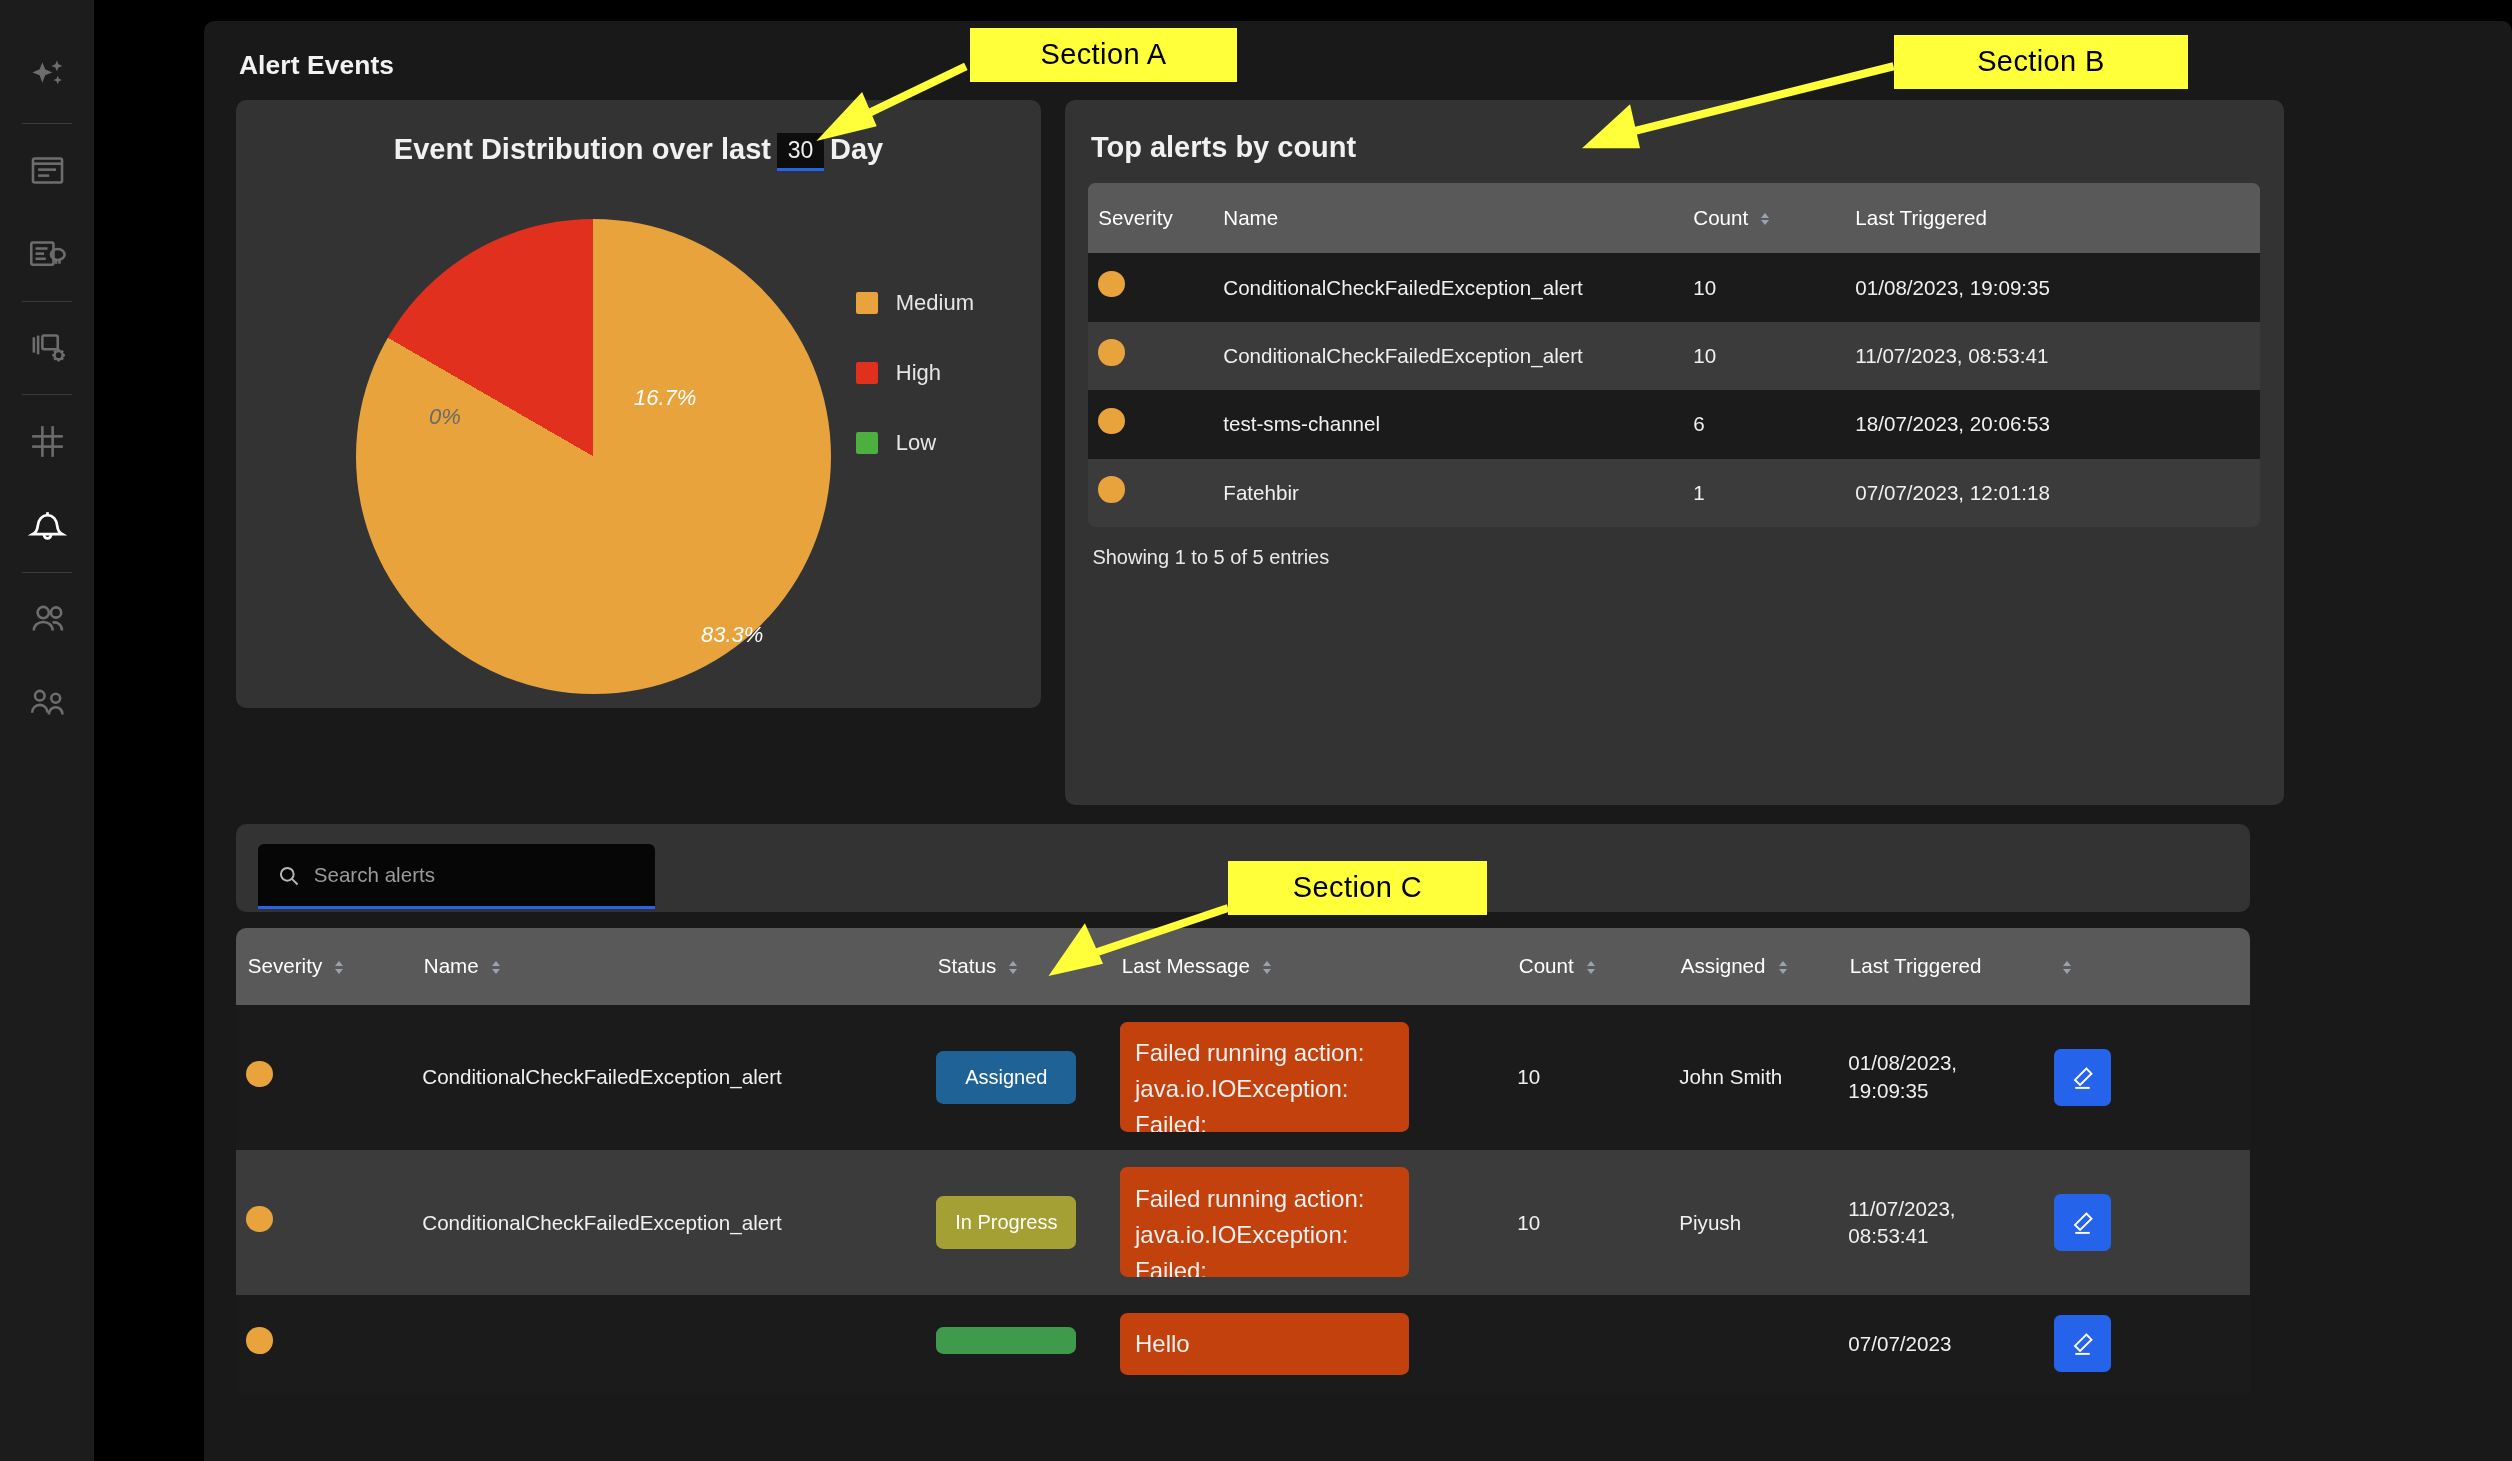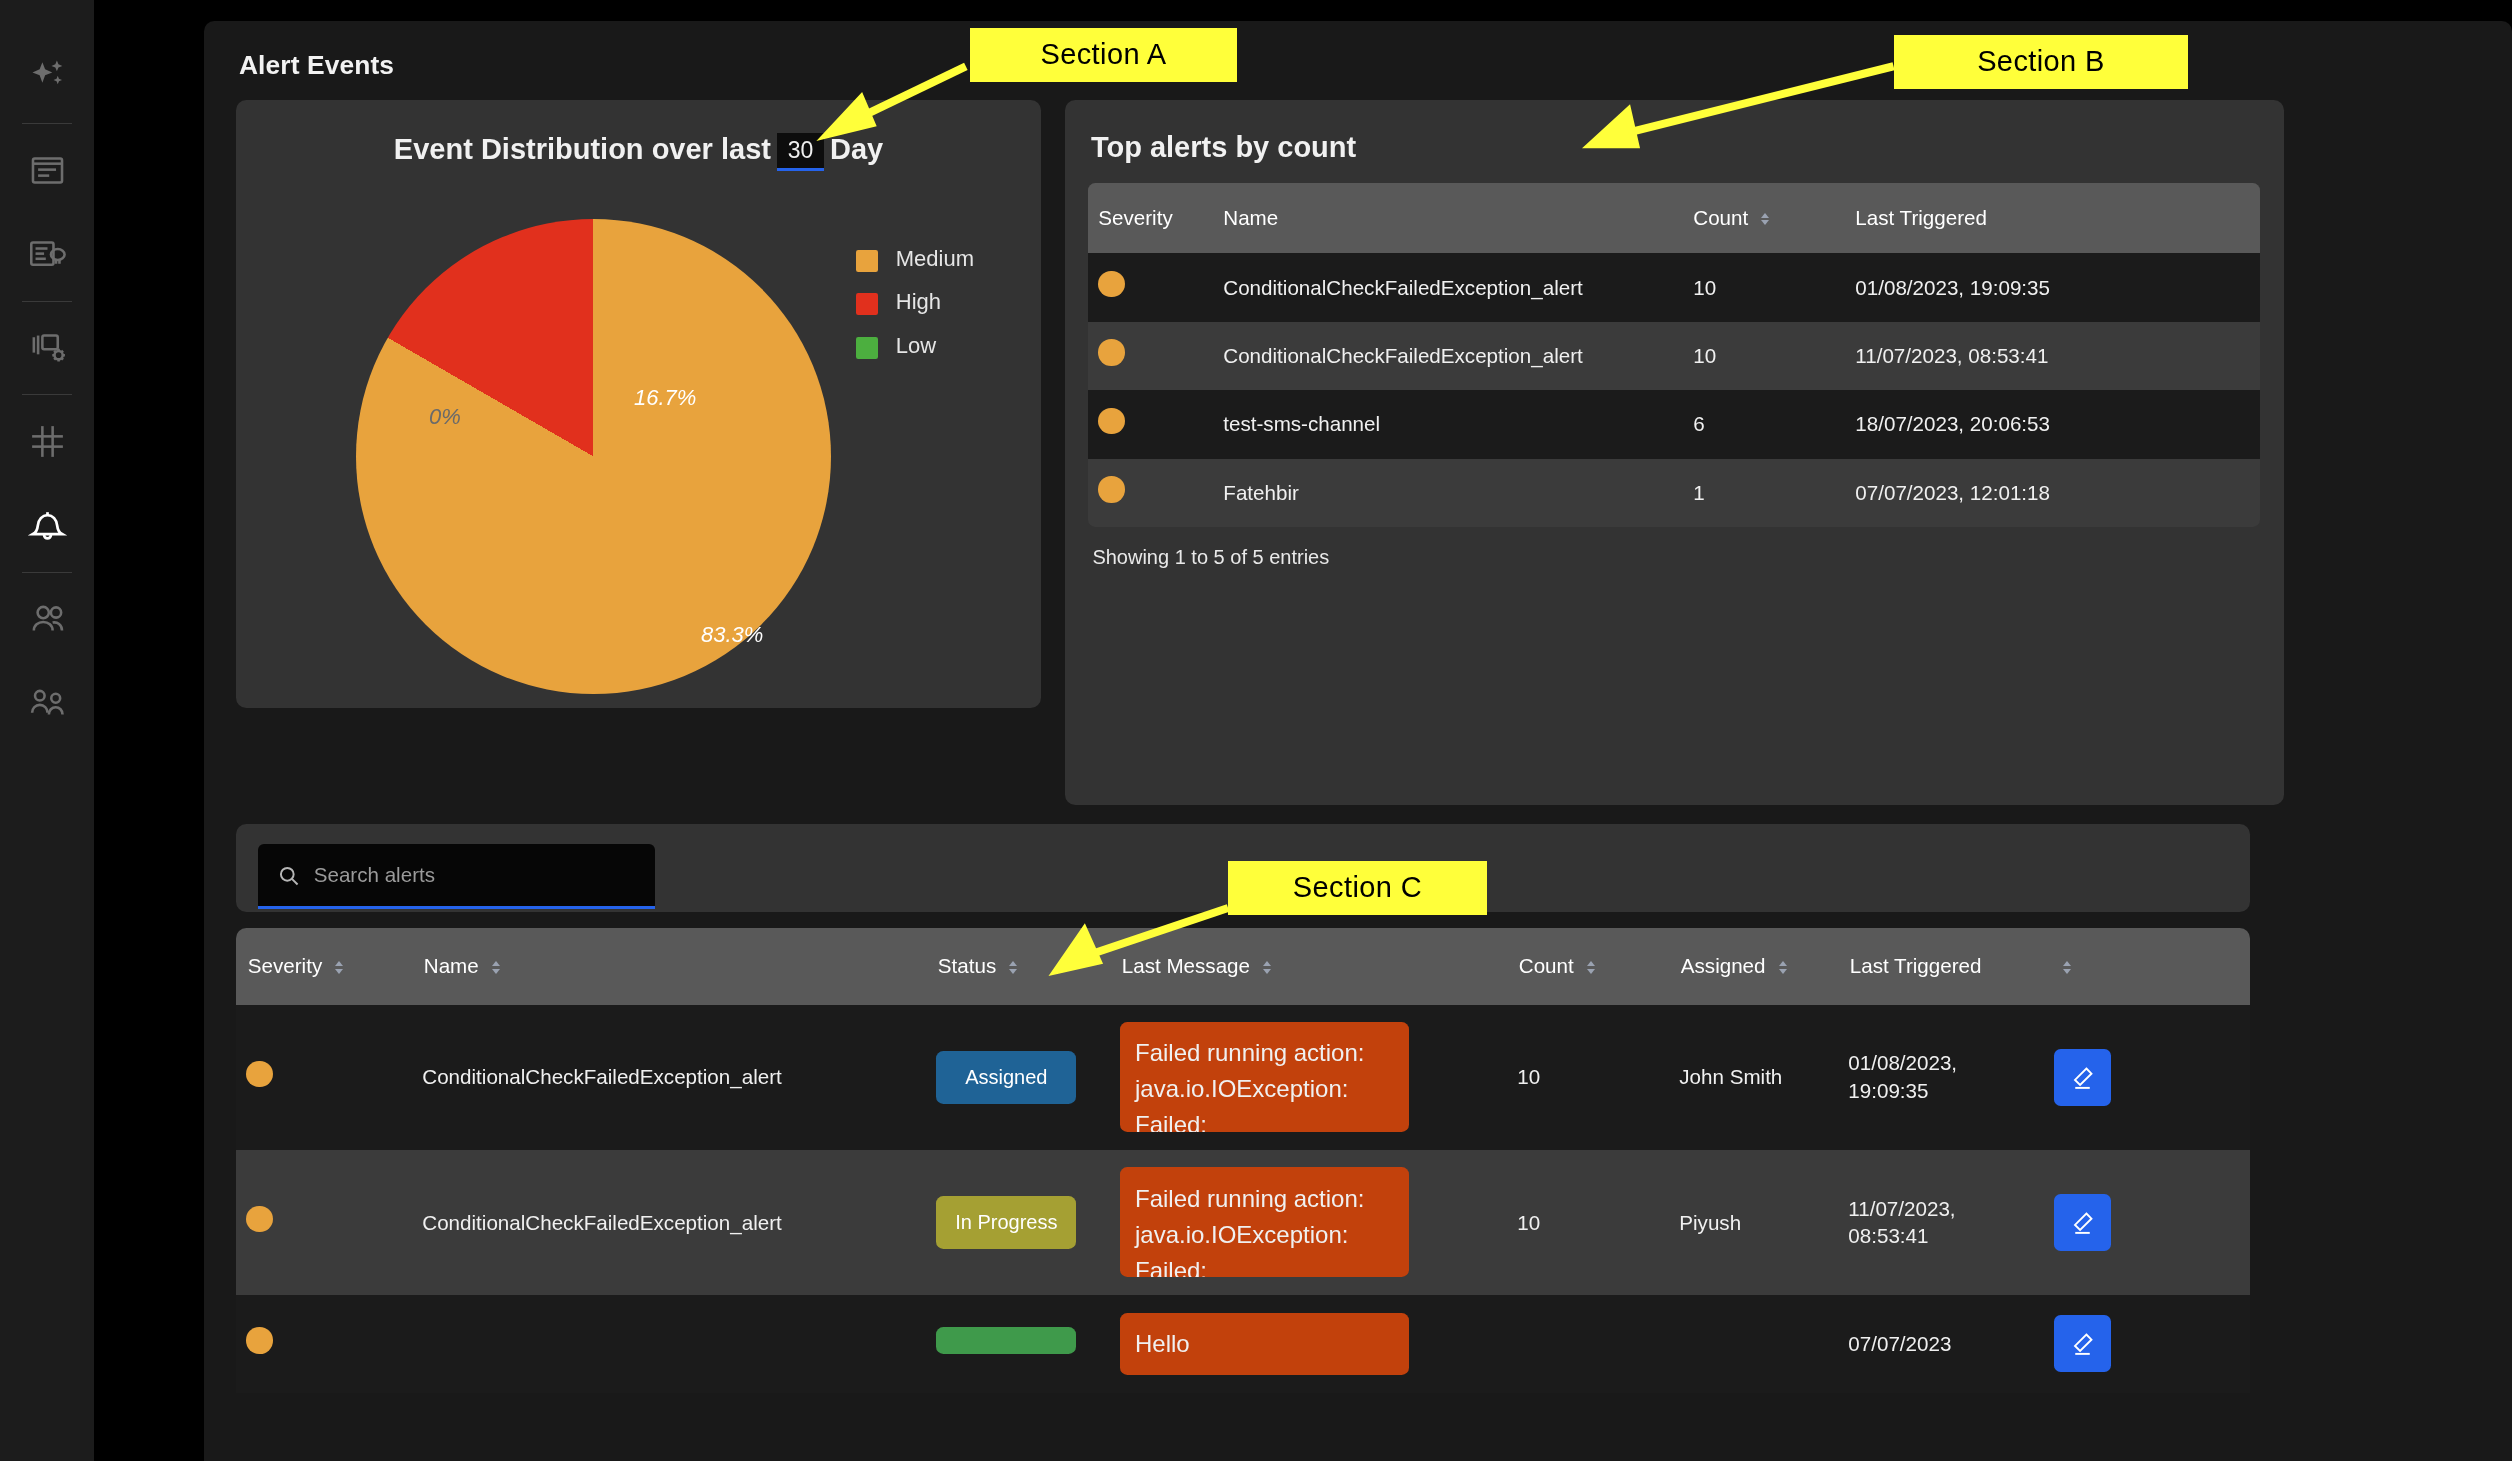--- a/index.html
+++ b/index.html
@@ -64,21 +64,21 @@
   .pie-wrap { position: absolute; left: 101px; top: 29px; font-style: italic; }
   .pie {
     width: 475px; height: 475px; border-radius: 50%;
     background: conic-gradient(#e8a33d 0deg 300deg, #e1301d 300deg 360deg);
   }
   .pie-lab { position: absolute; color: #fff; font-size: 22px; }
   .pie-lab-high { left: 278px; top: 166px; }
   .pie-lab-med  { left: 345px; top: 403px; }
   .pie-lab-low  { left: 73px; top: 185px; color: #6a6a6a; }
   .legend { position: absolute; right: 48px; top: 56px; }
-  .legend-row { display: flex; align-items: flex-end; gap: 17.6px; margin-bottom: 17.6px; }
+  .legend-row { display: flex; align-items: center; gap: 17.6px; margin-bottom: 17.6px; margin-top: 44px; }
   .legend-sw { width: 22px; height: 22px; border-radius: 2.2px; flex: 0 0 22px; }
   .legend-txt { color: #e6e6e6; font-size: 22px; }
 
   
   .top-card { width: 1219px; height: 705px; padding: 22px 23.5px; }
   .top-card-title { color: #f1f1f1; font-size: 29px; font-weight: bold; margin: 8.8px 2.9px 19px 2.9px; }
   table { width: 100%; border-collapse: collapse; table-layout: fixed; }
   .tbl-wrap { border-radius: 7.3px; overflow: hidden; }
   thead tr { background: #595959; }
   thead th {

